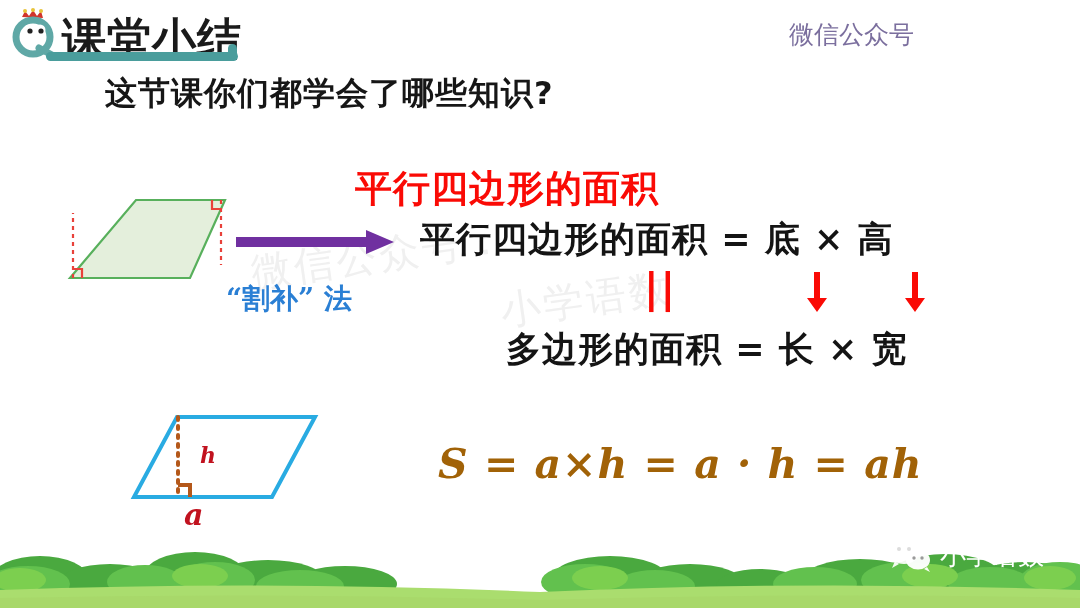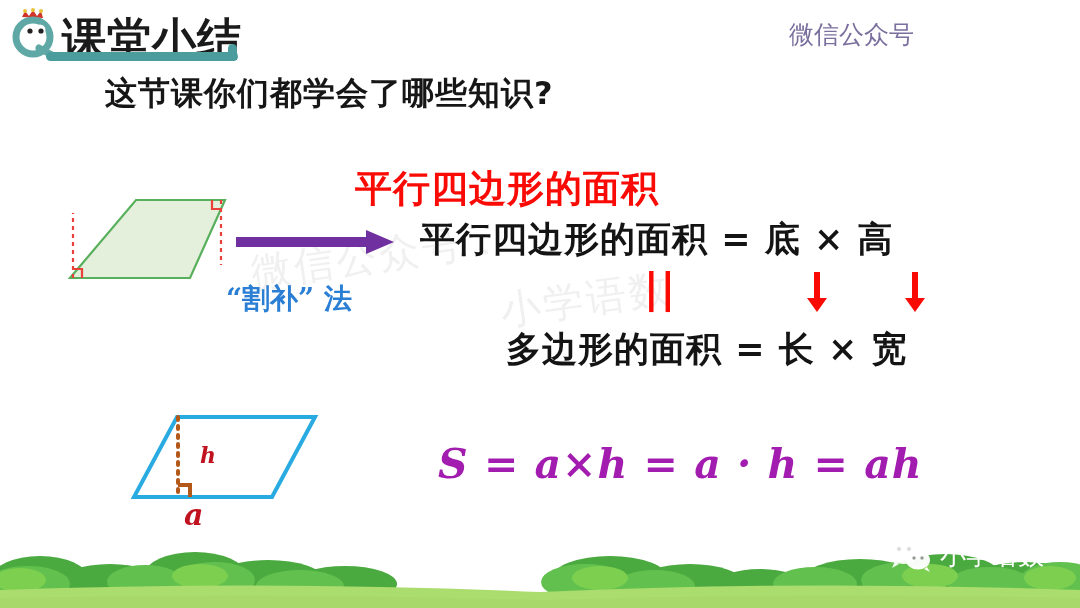--- a/index.html
+++ b/index.html
@@ -152,21 +152,21 @@
   #arrow-height { left: 903px; top: 272px; }
 
   #final-equation {
     position: absolute;
     left: 438px;
     top: 440px;
     font-family: "DejaVu Serif", "Liberation Serif", serif;
     font-size: 41px;
     font-weight: bold;
     font-style: italic;
-    color: #a21caf;
+    color: #a16207;
     white-space: nowrap;
     letter-spacing: 1px;
   }
 
   
   #grass { position: absolute; left: 0; bottom: 0; }
 
   #wechat-badge {
     position: absolute;
     left: 888px;

